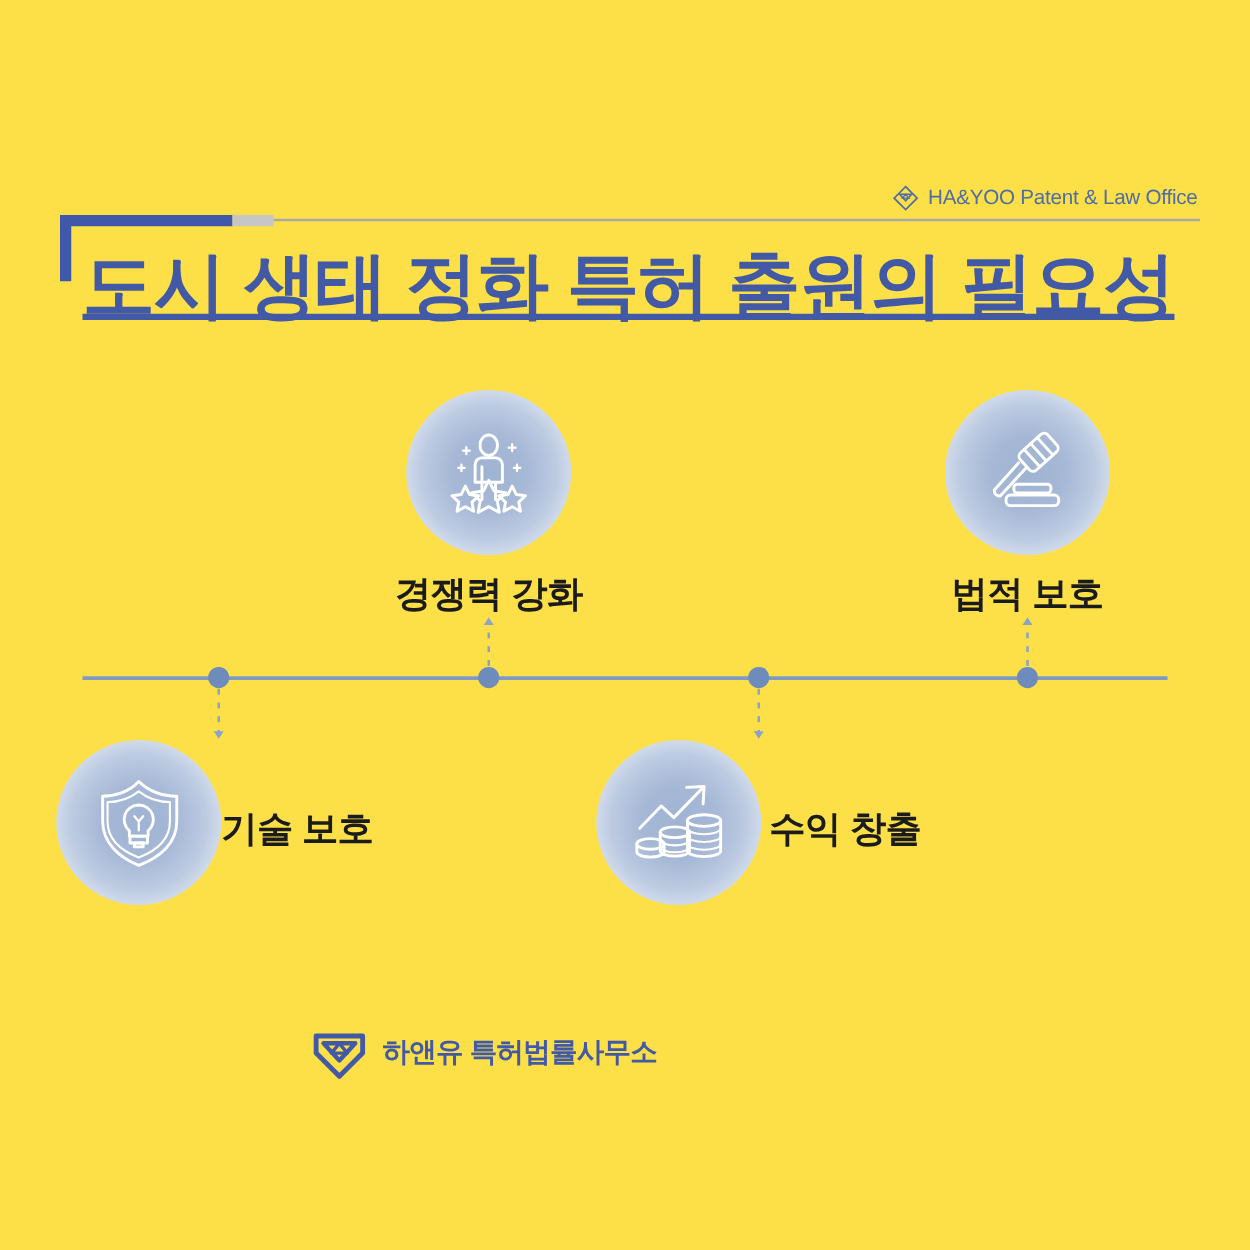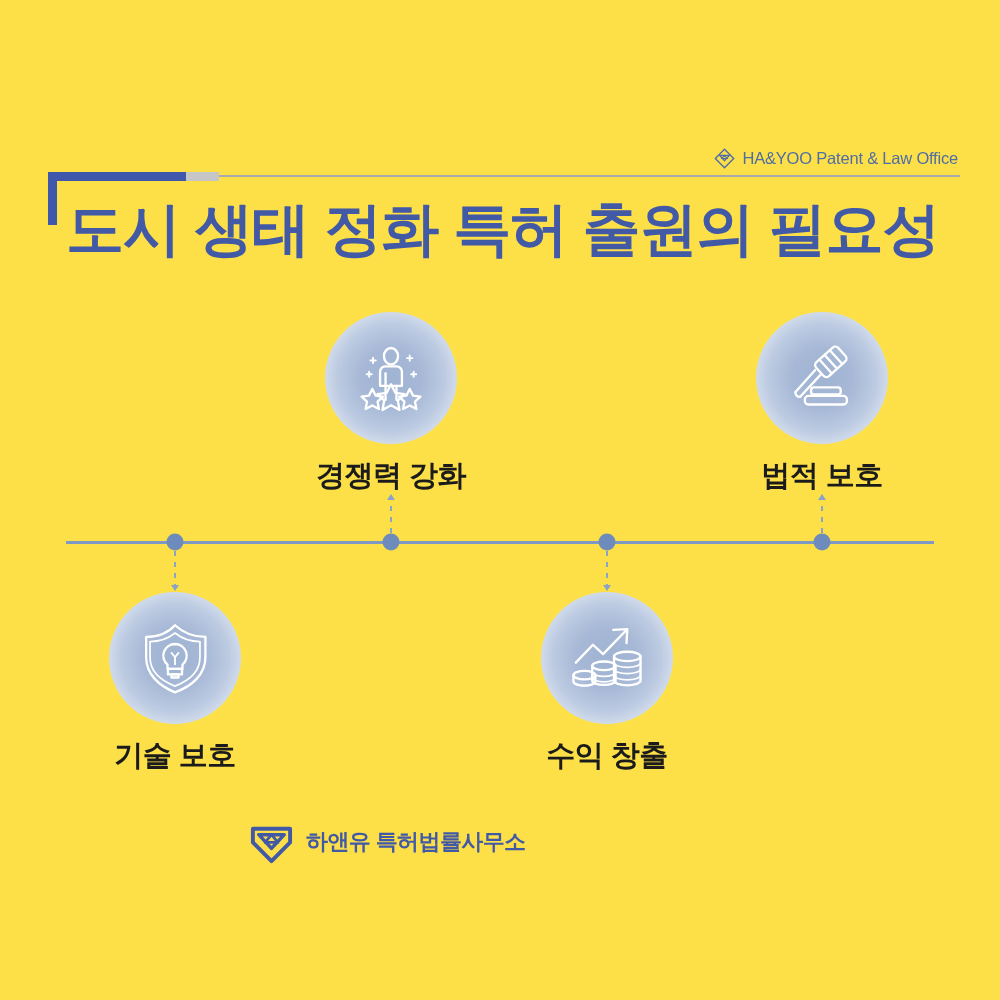--- a/index.html
+++ b/index.html
@@ -70,20 +70,21 @@
   .page-title {
     position: absolute;
     left: 66px;
     top: 196px;
     font-size: 58px;
     font-weight: 700;
     color: #4259a6;
     letter-spacing: -1px;
     white-space: nowrap;
     line-height: 1.15;
+    text-decoration: underline;
   }
 
   
   .timeline-axis {
     position: absolute;
     left: 66px;
     top: 541px;
     width: 868px;
     height: 3px;
     background: #7e9ac4;
@@ -156,21 +157,21 @@
   .node-label {
     margin-top: 14px;
     font-size: 29px;
     font-weight: 700;
     color: #1b1b1b;
     letter-spacing: -0.5px;
     white-space: nowrap;
   }
 
   .node-top .node-label { margin-top: 12px; }
-  .node-bottom { flex-direction: column; }
+  .node-bottom { flex-direction: row; }
   .node-bottom .node-label { margin-top: 12px; }
 
   
   .footer-brand {
     position: absolute;
     left: 248px;
     top: 818px;
     display: flex;
     align-items: center;
     gap: 11px;
@@ -292,21 +293,21 @@
           <path d="M50 32 a15 15 0 0 1 9.6 26.5 v5.5 h-19.2 v-5.5 A15 15 0 0 1 50 32 Z"></path>
           <path d="M41 64 h18 v7 h-18 Z"></path>
           <path d="M45.5 71 h9 v4 h-9 Z"></path>
           <path d="M50 58 v-9 M50 49 l-4.5 -5.5 M50 49 l4.5 -5.5" stroke-width="2.4"></path>
         </svg>
       </span>
     </div>
     <div class="node-label">기술 보호</div>
   </div>
 
-  <div class="node node-bottom" style="left:607px; top:592px;">
+  <div class="node node-bottom" style="left:607px; top:592px;justify-content:space-between;">
     <div class="icon-bubble">
       <span>
         <svg viewBox="0 0 100 100" fill="none" stroke="#ffffff" stroke-width="3" stroke-linecap="round" stroke-linejoin="round">
 
           <path d="M10 56 L32 33 L45 45 L74 15"></path>
           <path d="M58 14 L76 13 L75 31"></path>
 
           <ellipse cx="76" cy="48" rx="17" ry="6"></ellipse>
           <path d="M59 48 v31 a17 6 0 0 0 34 0 v-31"></path>
           <path d="M59 56 a17 6 0 0 0 34 0" stroke-width="2.2"></path>

